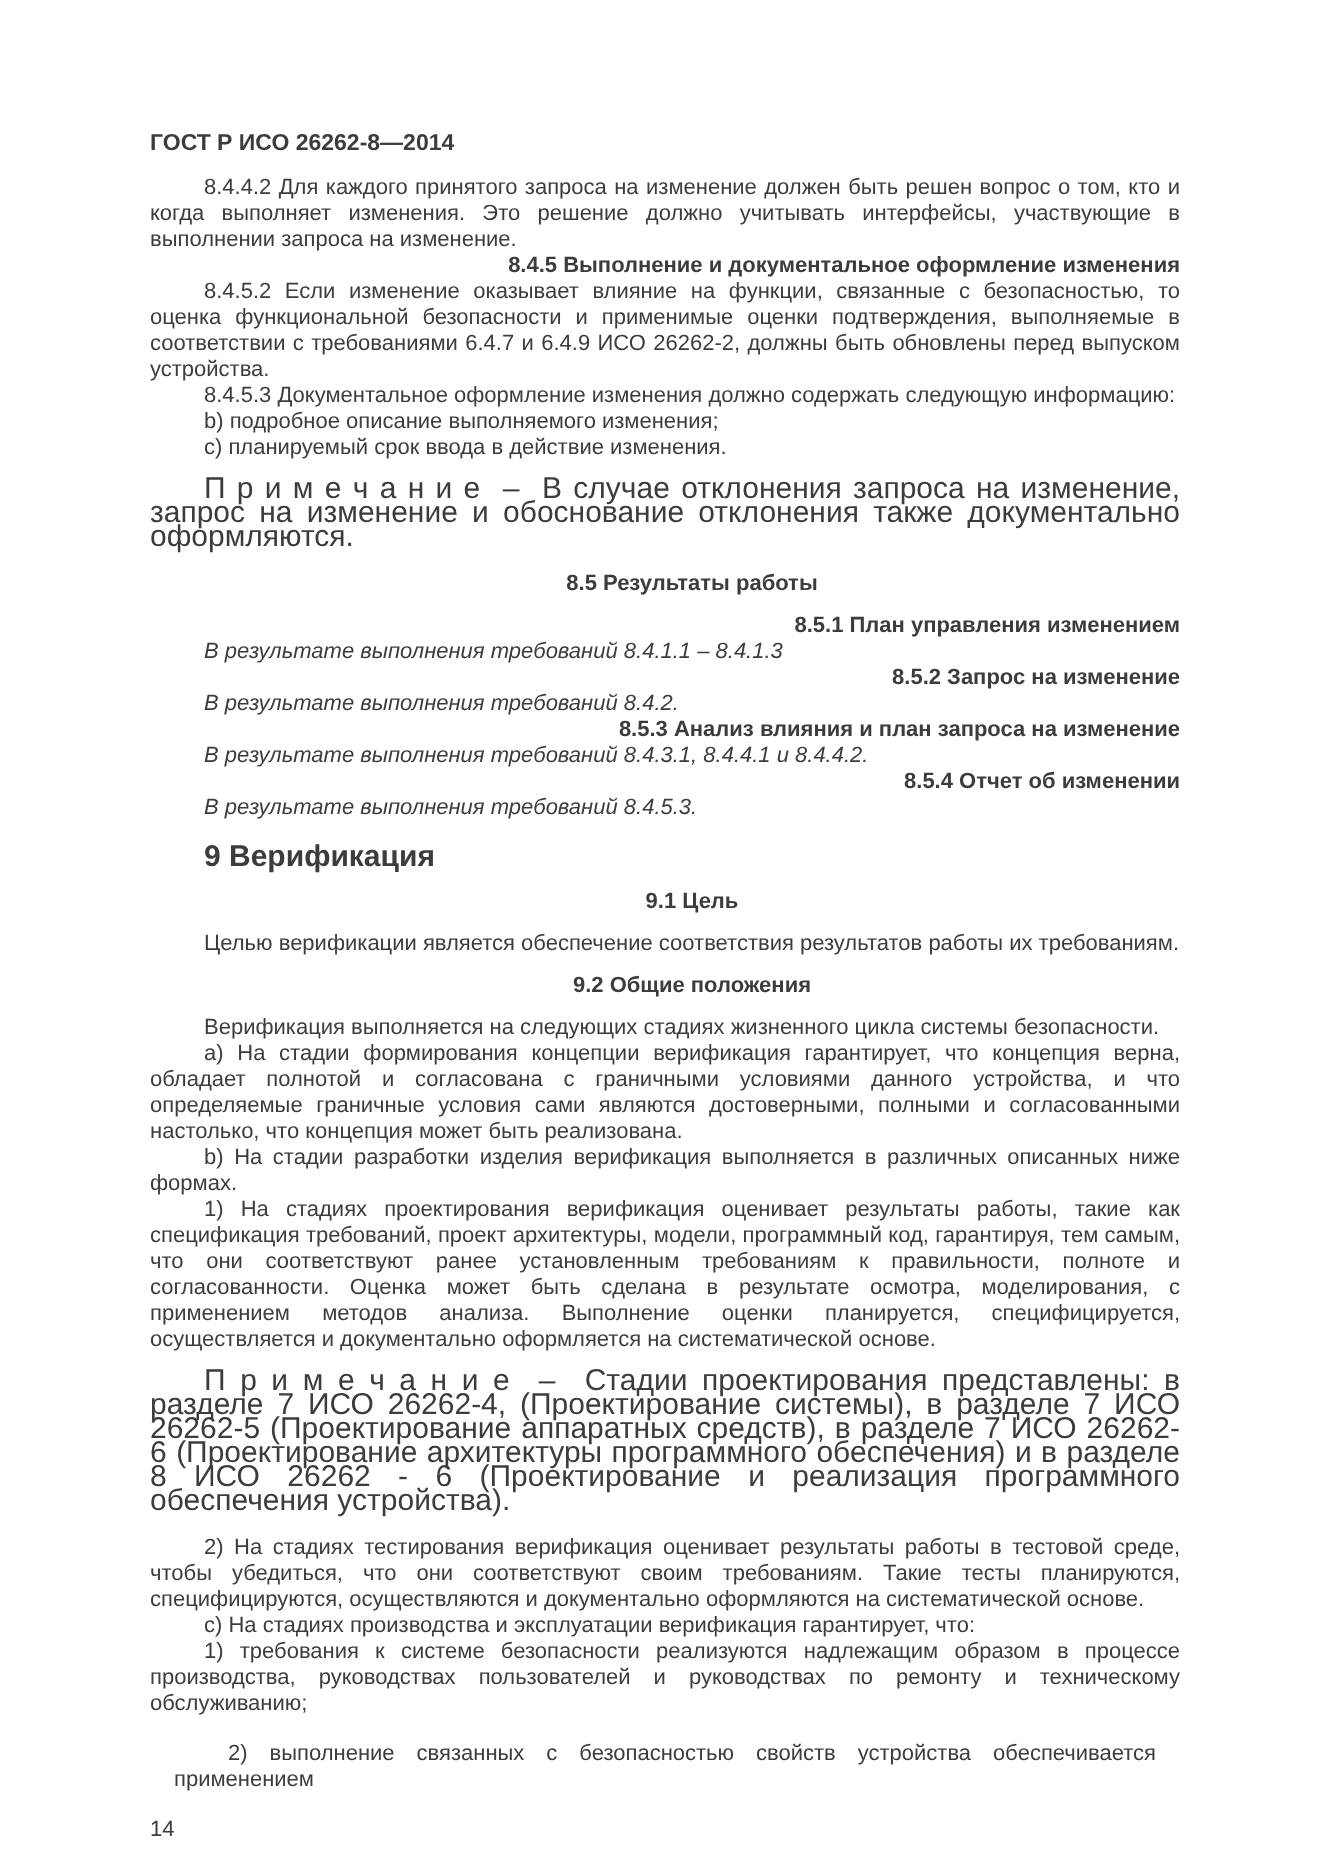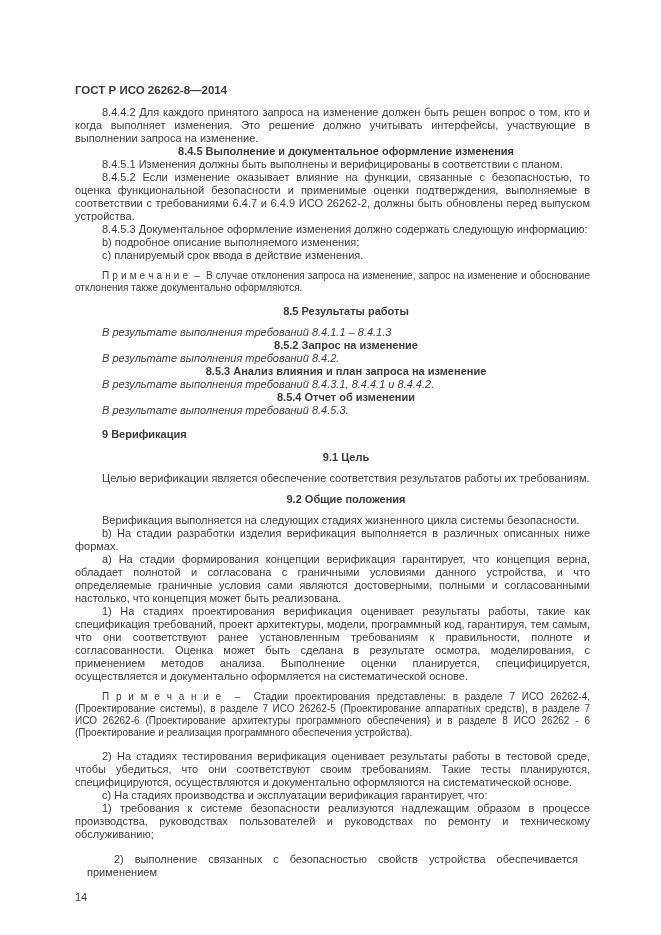--- a/index.html
+++ b/index.html
@@ -9,21 +9,21 @@
   }
   body {
     width: 661px;
     height: 935px;
     overflow: hidden;
   }
   .page {
     box-sizing: border-box;
     width: 661px;
     height: 919px;
-    padding: 84px 71px 0 75px;
+    padding: 66px 71px 0 75px;
     font-family: "Liberation Sans", sans-serif;
     font-size: 11px;
     line-height: 13px;
     color: #3c3c3c;
     text-align: justify;
     background: #ffffff;
   }
   .doc-header {
     font-weight: bold;
     font-size: 11.5px;
@@ -31,40 +31,40 @@
     margin: 0 0 9px 0;
   }
   .p {
     margin: 0;
     text-indent: 27px;
   }
   .hp {
     margin: 0;
     text-indent: 27px;
     font-weight: bold;
-    text-align: center;
+    text-align: right;
   }
   .h2 {
     margin: 8px 0;
     text-indent: 27px;
     font-weight: bold;
     text-align: center;
   }
   .h1 {
     margin: 9px 0 8px 0;
     text-indent: 27px;
     font-weight: bold;
-    font-size: 11px;
+    font-size: 15px;
     line-height: 17px;
     text-align: left;
   }
   .note {
     margin: 8px 0 11px 0;
     text-indent: 27px;
-    font-size: 10px;
+    font-size: 15px;
     line-height: 12px;
   }
   .result-line {
     margin: 0;
     text-indent: 27px;
     text-align: left;
     font-style: italic;
   }
   .p-cont {
     margin: 12px;
@@ -79,46 +79,46 @@
 </style>
 </head>
 <body>
 
 <div class="page">
 
   <div class="doc-header">ГОСТ Р ИСО 26262-8—2014</div>
 
   <p class="p">8.4.4.2 Для каждого принятого запроса на изменение должен быть решен вопрос о том, кто и когда выполняет изменения. Это решение должно учитывать интерфейсы, участвующие в выполнении запроса на изменение.</p>
   <p class="hp">8.4.5 Выполнение и документальное оформление изменения</p>
-  <p class="p">8.4.5.1 Изменения должны быть выполнены и верифицированы в соответствии с планом.</p>
   <p class="p">8.4.5.2 Если изменение оказывает влияние на функции, связанные с безопасностью, то оценка функциональной безопасности и применимые оценки подтверждения, выполняемые в соответствии с требованиями 6.4.7 и 6.4.9 ИСО 26262-2, должны быть обновлены перед выпуском устройства.</p>
   <p class="p">8.4.5.3 Документальное оформление изменения должно содержать следующую информацию:</p>
   <p class="p">b) подробное описание выполняемого изменения;</p>
   <p class="p">c) планируемый срок ввода в действие изменения.</p>
   <p class="note">П р и м е ч а н и е&nbsp; –&nbsp; В случае отклонения запроса на изменение, запрос на изменение и обоснование отклонения также документально оформляются.</p>
 
   <p class="h2">8.5 Результаты работы</p>
 
+  <p class="hp">8.5.1 План управления изменением</p>
   <p class="result-line">В результате выполнения требований 8.4.1.1 – 8.4.1.3</p>
   <p class="hp">8.5.2 Запрос на изменение</p>
   <p class="result-line">В результате выполнения требований 8.4.2.</p>
   <p class="hp">8.5.3 Анализ влияния и план запроса на изменение</p>
   <p class="result-line">В результате выполнения требований 8.4.3.1, 8.4.4.1 и 8.4.4.2.</p>
   <p class="hp">8.5.4 Отчет об изменении</p>
   <p class="result-line">В результате выполнения требований 8.4.5.3.</p>
 
   <p class="h1">9 Верификация</p>
 
   <p class="h2">9.1 Цель</p>
   <p class="p">Целью верификации является обеспечение соответствия результатов работы их требованиям.</p>
 
   <p class="h2">9.2 Общие положения</p>
   <p class="p">Верификация выполняется на следующих стадиях жизненного цикла системы безопасности.</p>
+  <p class="p">a) На стадии формирования концепции верификация гарантирует, что концепция верна, обладает полнотой и согласована с граничными условиями данного устройства, и что определяемые граничные условия сами являются достоверными, полными и согласованными настолько, что концепция может быть реализована.</p>
   <p class="p">b) На стадии разработки изделия верификация выполняется в различных описанных ниже формах.</p>
-  <p class="p">a) На стадии формирования концепции верификация гарантирует, что концепция верна, обладает полнотой и согласована с граничными условиями данного устройства, и что определяемые граничные условия сами являются достоверными, полными и согласованными настолько, что концепция может быть реализована.</p>
   <p class="p">1) На стадиях проектирования верификация оценивает результаты работы, такие как спецификация требований, проект архитектуры, модели, программный код, гарантируя, тем самым, что они соответствуют ранее установленным требованиям к правильности, полноте и согласованности. Оценка может быть сделана в результате осмотра, моделирования, с применением методов анализа. Выполнение оценки планируется, специфицируется, осуществляется и документально оформляется на систематической основе.</p>
   <p class="note">П р и м е ч а н и е&nbsp; –&nbsp; Стадии проектирования представлены: в разделе 7 ИСО 26262-4, (Проектирование системы), в разделе 7 ИСО 26262-5 (Проектирование аппаратных средств), в разделе 7 ИСО 26262-6 (Проектирование архитектуры программного обеспечения) и в разделе 8 ИСО 26262 - 6 (Проектирование и реализация программного обеспечения устройства).</p>
   <p class="p">2) На стадиях тестирования верификация оценивает результаты работы в тестовой среде, чтобы убедиться, что они соответствуют своим требованиям. Такие тесты планируются, специфицируются, осуществляются и документально оформляются на систематической основе.</p>
   <p class="p">c) На стадиях производства и эксплуатации верификация гарантирует, что:</p>
   <p class="p">1) требования к системе безопасности реализуются надлежащим образом в процессе производства, руководствах пользователей и руководствах по ремонту и техническому обслуживанию;</p>
   <p class="p-cont">2) выполнение связанных с безопасностью свойств устройства обеспечивается применением</p>
 
   <div class="page-number">14</div>
 
 </div>

